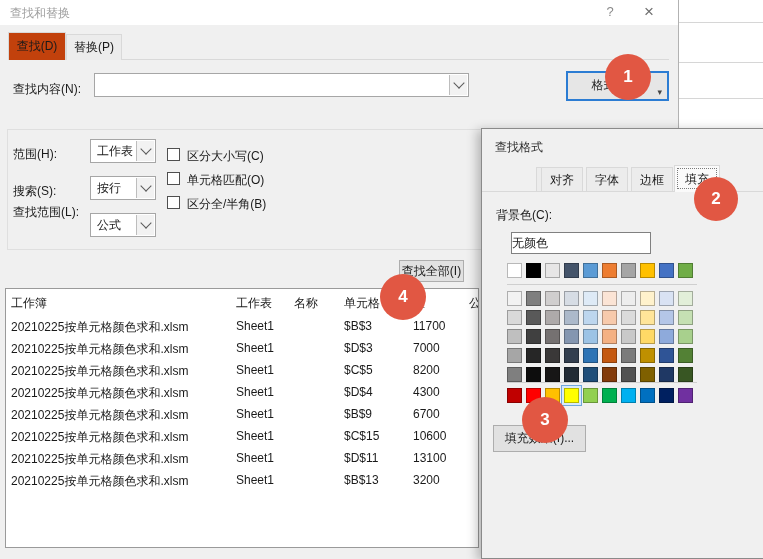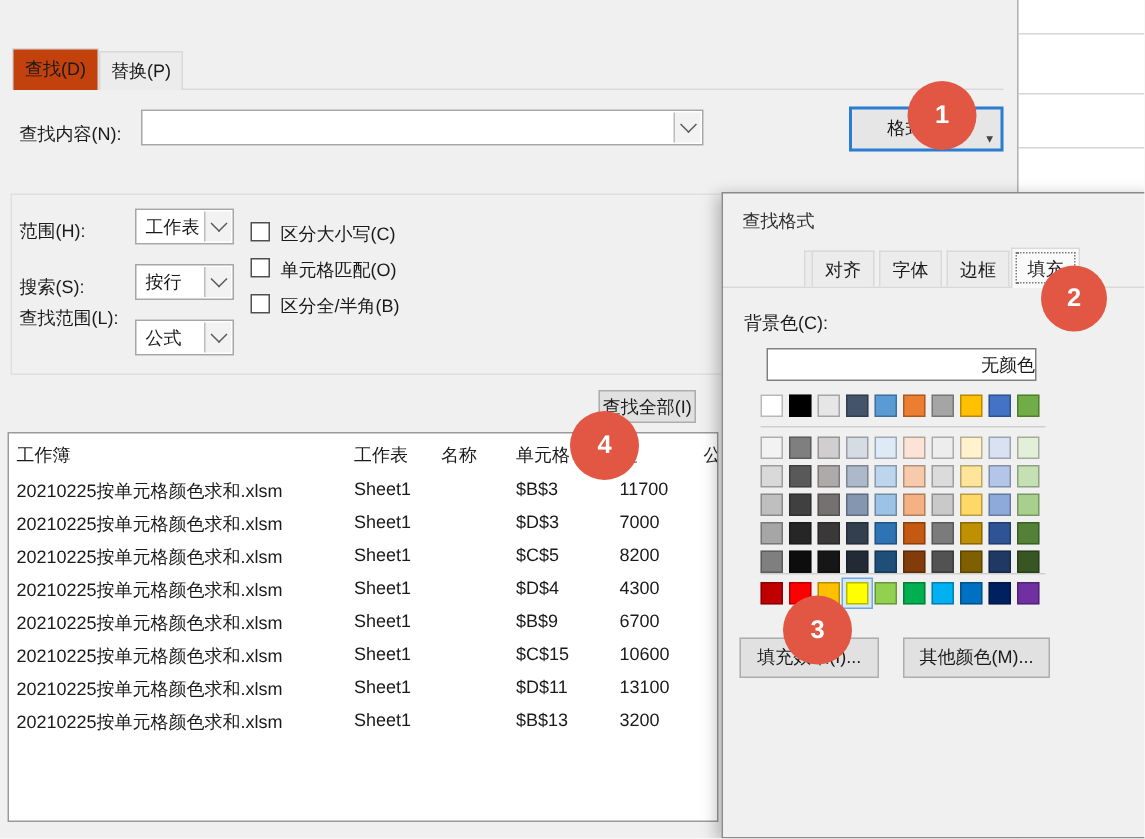--- a/index.html
+++ b/index.html
@@ -52,22 +52,22 @@
   .c0{left:5px;}.c1{left:230px;}.c2{left:288px;}.c3{left:338px;}.c4{left:407px;}.c5{left:463px;}
   
   #format-dialog{position:absolute;left:481px;top:128px;width:292px;height:431px;background:#f0f0f0;
                  border:1px solid #8a8a8a;box-sizing:border-box;z-index:3;box-shadow:-4px 2px 10px rgba(0,0,0,0.25);}
   #ff-title{position:absolute;left:13px;top:10px;color:#2f2f2f;text-align:right;}
   .ftab{position:absolute;top:38px;width:42px;height:24px;line-height:24px;text-align:center;
         background:#ececec;border:1px solid #d9d9d9;border-bottom:none;box-sizing:border-box;z-index:2;}
   .ftab.active{top:36px;height:27px;line-height:26px;width:46px;background:#fafafa;outline:1px dotted #7a7a7a;outline-offset:-4px;}
   #ff-tabline{position:absolute;left:0;top:62px;width:292px;height:1px;background:#d9d9d9;}
   #ff-bglabel{position:absolute;left:14px;top:78px;}
-  #ff-nocolor{position:absolute;left:29px;top:103px;width:180px;height:22px;background:#ffffff;
-              border:1px solid #808080;box-sizing:border-box;text-align:right;line-height:20px;}
+  #ff-nocolor{position:absolute;left:29px;top:103px;width:140px;height:22px;background:#ffffff;
+              border:1px solid #808080;box-sizing:border-box;text-align:left;line-height:20px;}
   .swrow{display:flex;gap:4px;}
   .swatch{width:15px;height:15px;box-sizing:border-box;border:1px solid rgba(0,0,0,0.28);}
   .swatch.selected{box-shadow:0 0 0 2px #d6e9fb,0 0 0 3px #70a7dd;}
   #theme-row{position:absolute;left:25px;top:134px;}
   #ff-div1{position:absolute;left:25px;top:155px;width:190px;height:1px;background:#cfcfcf;}
   #variant-rows{position:absolute;left:25px;top:162px;}
   #variant-rows .swrow{margin-bottom:4px;}
   #ff-div2{position:absolute;left:25px;top:253px;width:190px;height:1px;background:#cfcfcf;}
   #standard-row{position:absolute;left:25px;top:259px;}
   #ff-fill-effects{left:11px;top:296px;width:93px;height:27px;line-height:25px;}
@@ -86,20 +86,25 @@
 <div id="screen">
 
   <div>
     <div class="gridline" style="left:677px;top:0;width:1px;height:128px;"></div>
     <div class="gridline" style="left:678px;top:22px;width:85px;height:1px;"></div>
     <div class="gridline" style="left:678px;top:62px;width:85px;height:1px;"></div>
     <div class="gridline" style="left:678px;top:98px;width:85px;height:1px;"></div>
   </div>
 
   <div id="find-dialog">
+    <div id="fd-titlebar">
+      <span id="fd-title">查找和替换</span>
+      <span id="fd-help">?</span>
+      <span id="fd-close">×</span>
+    </div>
 
     <div class="tab" id="tab-find">查找(D)</div>
     <div class="tab" id="tab-replace">替换(P)</div>
     <div id="fd-tabline"></div>
 
     <span class="lbl" style="left:13px;top:81px;">查找内容(N):</span>
     <div class="combo" id="fd-combo-findwhat">
       <span class="cval"></span>
       <div class="carrow">
           <div class="chev"></div>
@@ -326,20 +331,19 @@
         <div class="swatch selected" style="background: rgb(255, 255, 0);"></div>
         <div class="swatch" style="background: rgb(146, 208, 80);"></div>
         <div class="swatch" style="background: rgb(0, 176, 80);"></div>
         <div class="swatch" style="background: rgb(0, 176, 240);"></div>
         <div class="swatch" style="background: rgb(0, 112, 192);"></div>
         <div class="swatch" style="background: rgb(0, 32, 96);"></div>
         <div class="swatch" style="background: rgb(112, 48, 160);"></div>
       </div>
 
     <div class="btn" id="ff-fill-effects">填充效果(I)...</div>
-    <div class="btn" id="ff-more-colors">其他颜色(M)...</div>
   </div>
 
   <div class="anno" id="anno-1" style="background: rgb(225, 87, 67);">1</div>
   <div class="anno" id="anno-2" style="background: rgb(225, 87, 67);">2</div>
   <div class="anno" id="anno-3" style="background: rgb(225, 87, 67);">3</div>
   <div class="anno" id="anno-4" style="background: rgb(225, 87, 67);">4</div>
 </div>
 
 </body></html>

